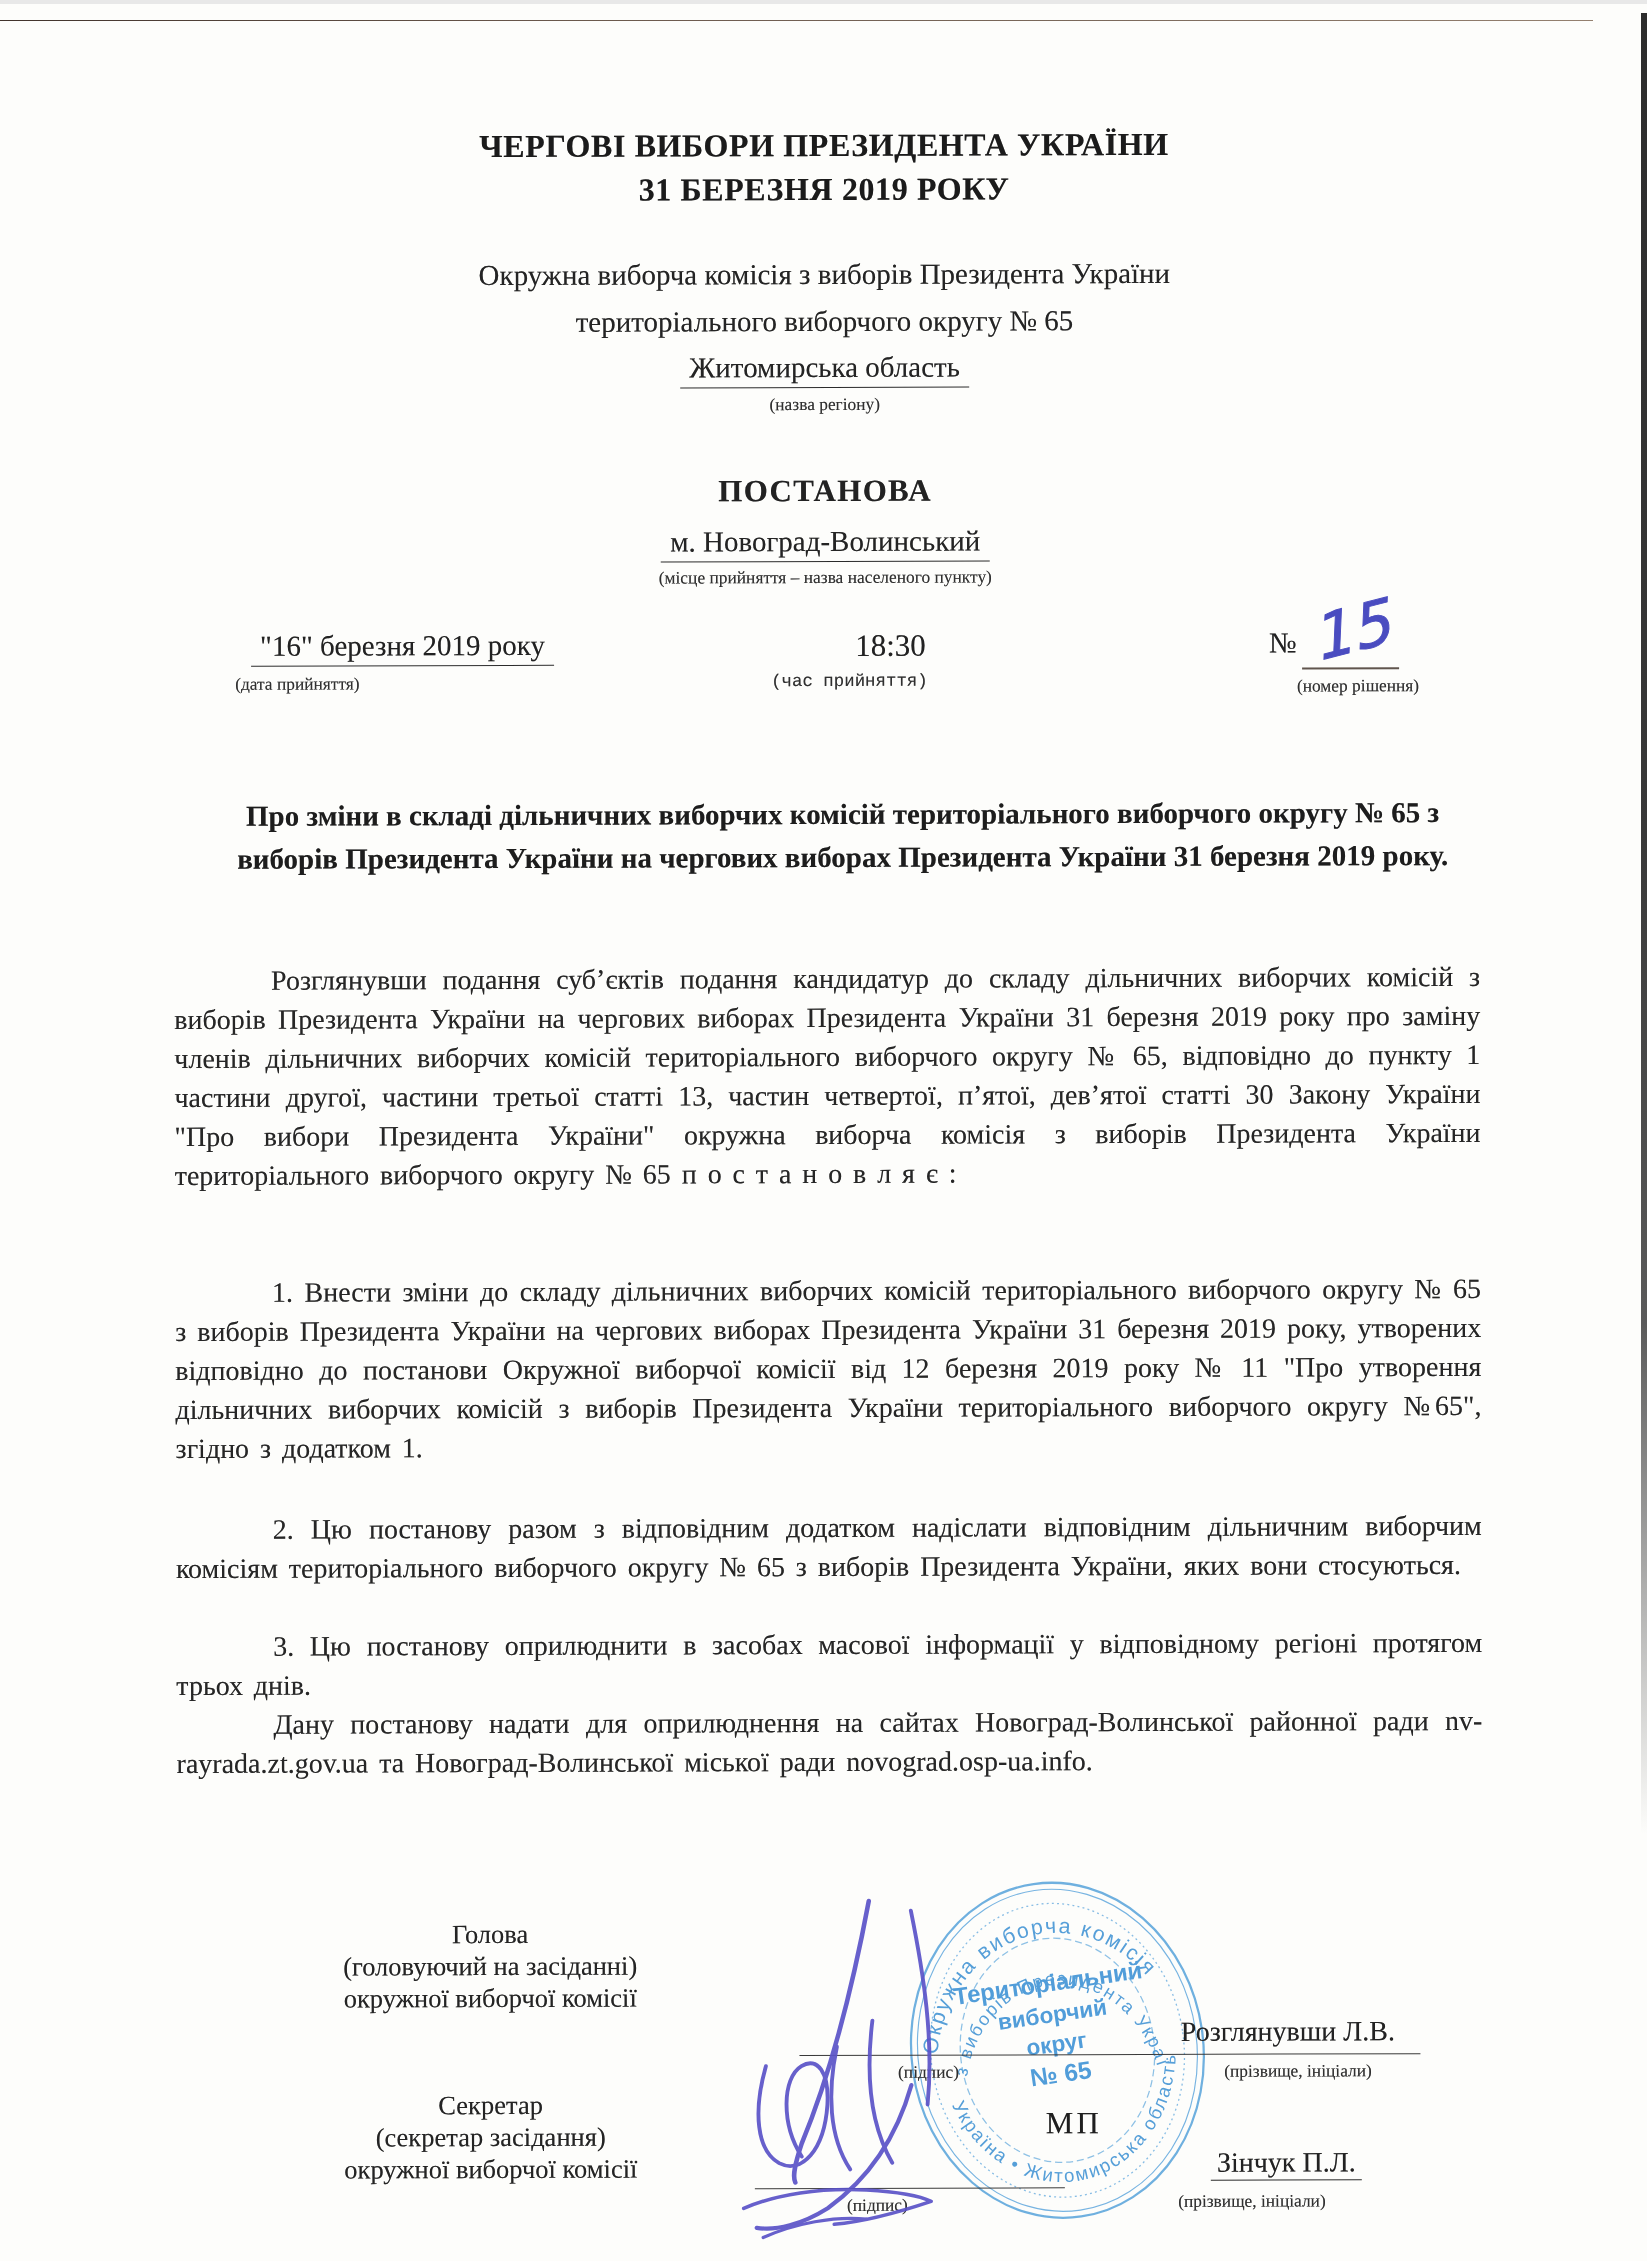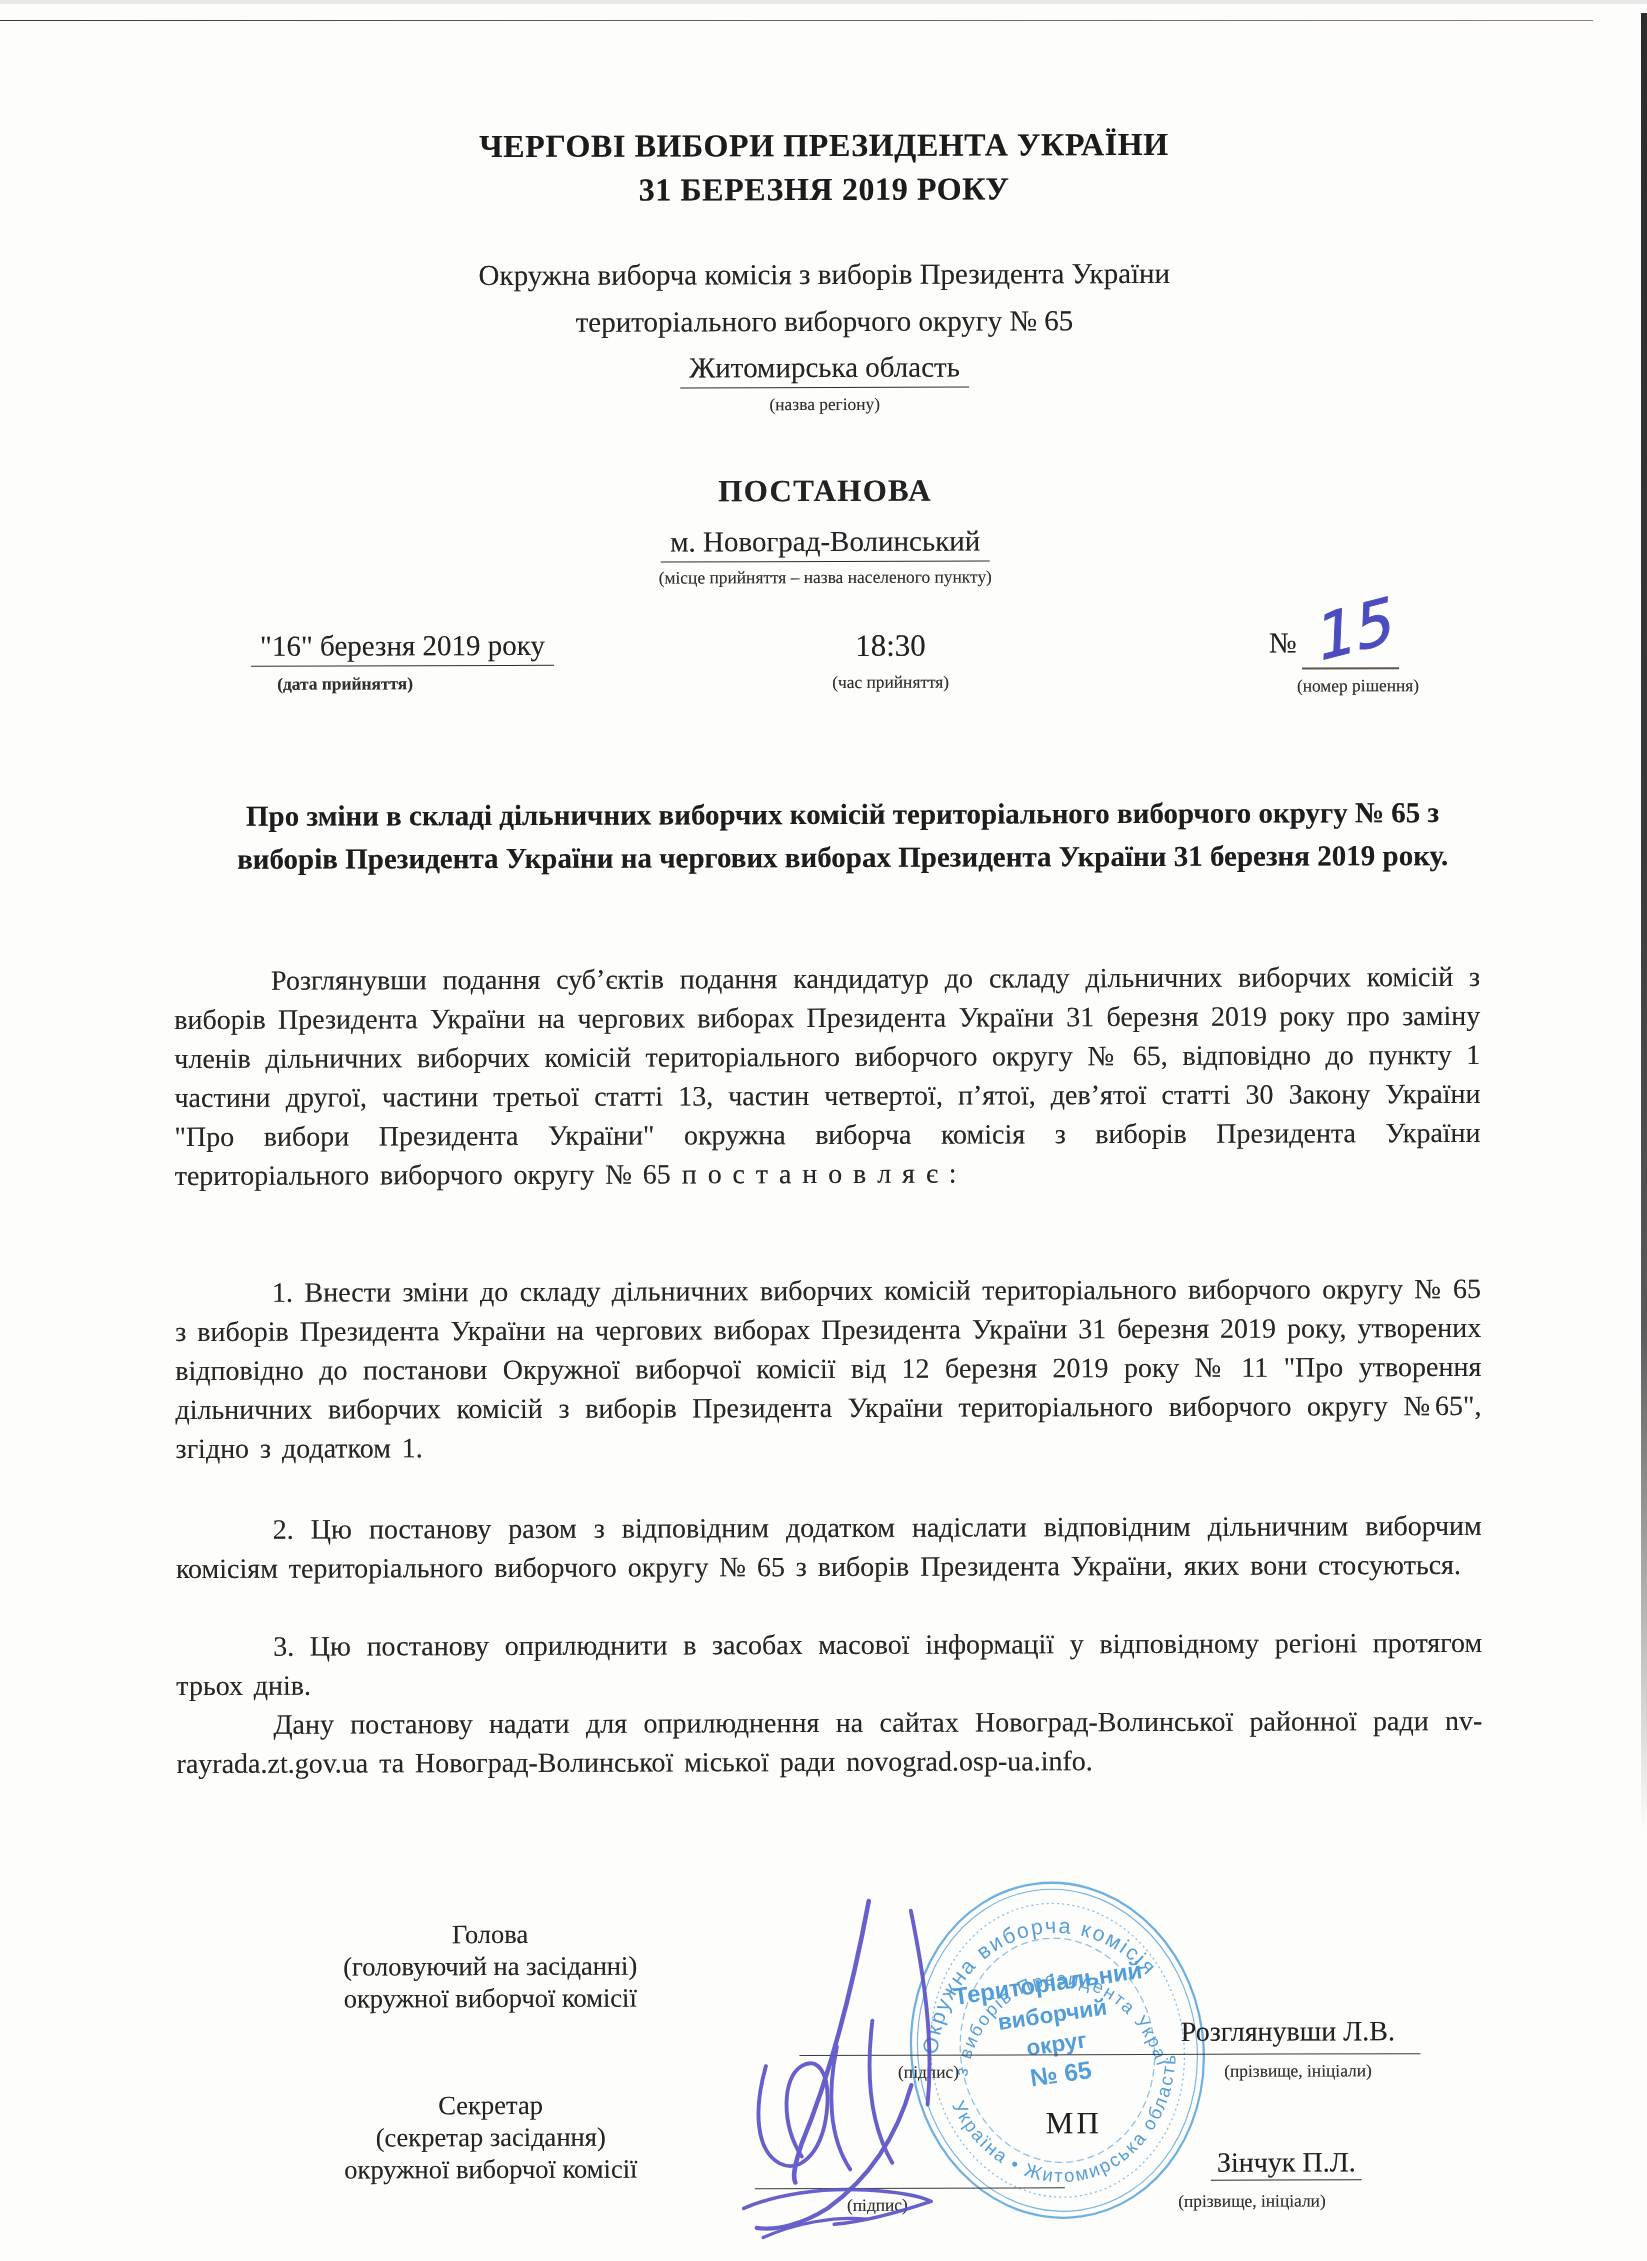--- a/index.html
+++ b/index.html
@@ -22,23 +22,23 @@
   .hdr-reg{font-size:29px;color:#242424;}
   .cap{font-size:17.4px;color:#303030;}
   .uline{display:inline-block;border-bottom:1.9px solid #2b2b2b;padding:0 9px 2.6px 9px;}
   #hdr1{top:123px;} #hdr2{top:167px;}
   #com1{top:254px;} #com2{top:301px;}
   #region{top:347px;} #region-cap{top:390px;}
   #doctype{top:469px;font-size:31px;font-weight:700;letter-spacing:1.3px;}
   #place{top:521px;} #place-cap{top:563px;}
   
   #date-cell{left:194px;top:624px;width:413px;text-align:center;font-size:29px;}
-  #date-cap{left:233px;top:668px;width:220px;text-align:center;font-weight:bold;}
+  #date-cap{left:233px;top:668px;width:220px;}
   #time-cell{left:782px;top:624px;width:213px;text-align:center;font-size:31px;}
-  #time-cap{left:769px;top:668px;width:239px;text-align:center;}
+  #time-cap{left:769px;top:668px;width:239px;font-family:Liberation Mono, monospace;}
   #num-label{left:1267px;top:624px;font-size:29px;}
   #num-15{left:1301px;top:580px;width:142px;height:90px;}
   #num-line{left:1300px;top:665px;width:97px;height:1.9px;background:#44372e;opacity:.85;}
   #num-cap{left:1243px;top:673px;width:174px;text-align:right;}
   
   #title{left:207px;top:789px;width:1266px;text-align:center;
     font-size:29px;font-weight:700;line-height:43px;color:#1d1d1d;}
   
   .para{left:171px;width:1306px;font-size:28px;line-height:39px;
     text-align:justify;text-indent:97px;word-spacing:3.9px;color:#262626;}

